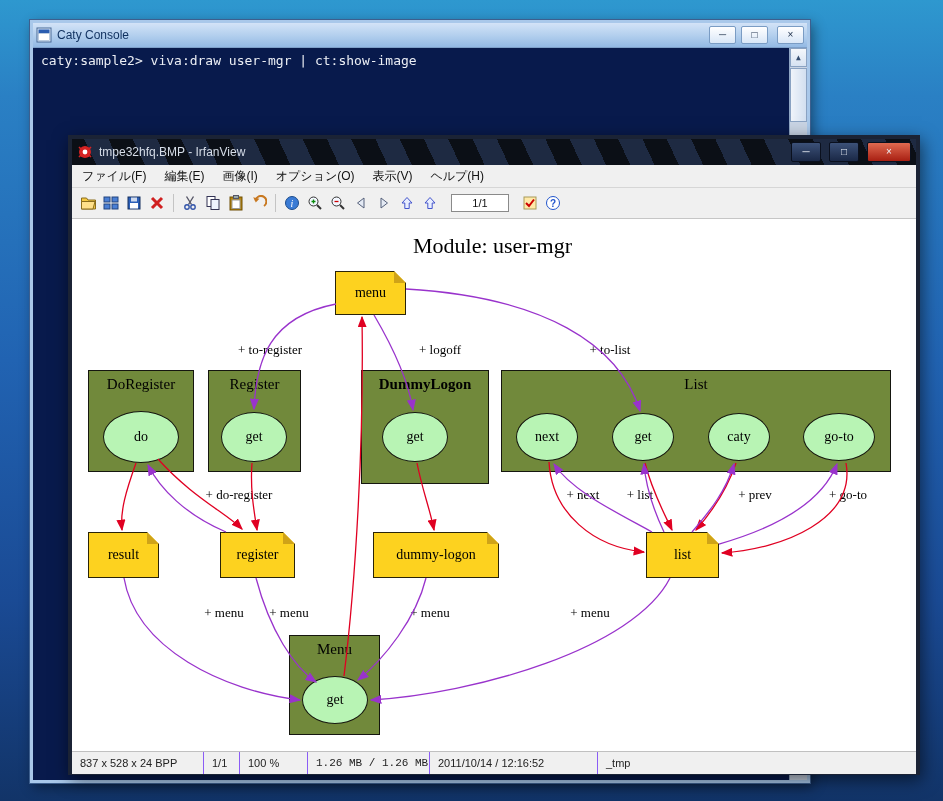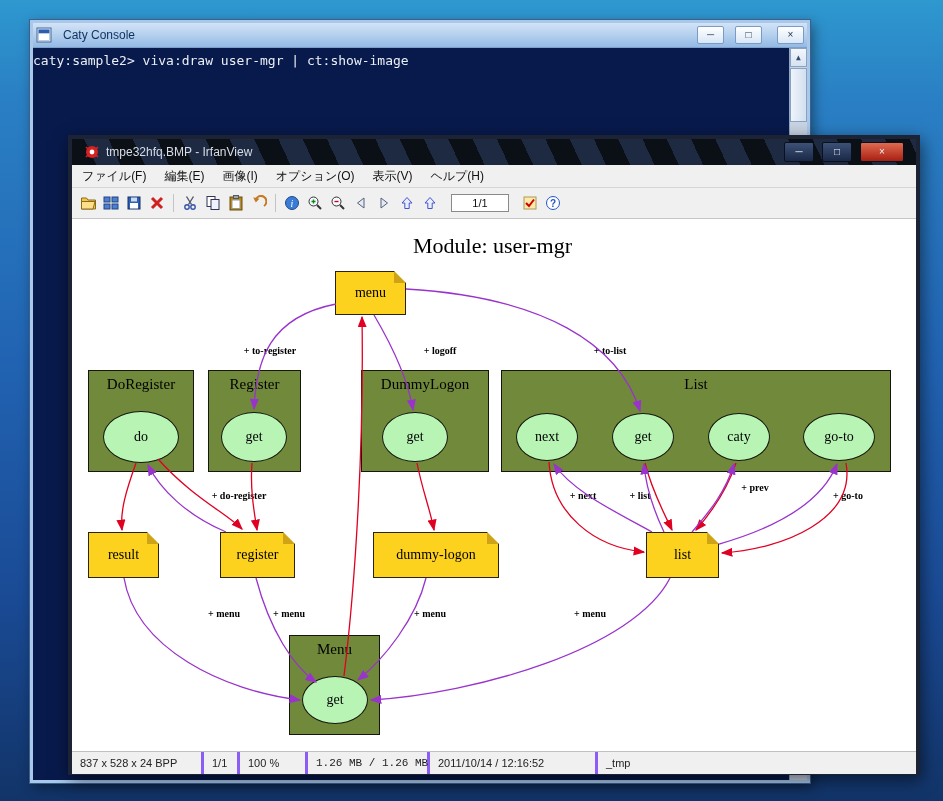--- a/index.html
+++ b/index.html
@@ -8,53 +8,53 @@
     background:linear-gradient(180deg,#2e98cf 0%,#2a80c4 12%,#2163b2 45%,#1a4a94 75%,#123468 100%);
     font-family:"Liberation Sans",sans-serif;
   }
   
   .console-win{
     position:absolute;left:30px;top:20px;width:774px;height:757px;z-index:1;
     border:3px solid #a9c8ea;box-shadow:0 0 0 1px #3d5f8e,3px 4px 12px rgba(0,0,0,.45);
     background:#081a4c;
   }
   .console-titlebar{
-    height:24px;display:flex;align-items:center;gap:11px;padding:0 3px;
+    height:24px;display:flex;align-items:center;gap:5px;padding:0 3px;
     background:linear-gradient(180deg,#d3e3f7 0%,#b4d0ee 50%,#93b9e4 100%);
     border-bottom:1px solid #7d9fc8;
   }
   .console-title{font-size:12px;color:#10315f;flex:1;}
   .cbtn{
     width:25px;height:16px;display:inline-flex;align-items:center;justify-content:center;
     background:linear-gradient(180deg,#ffffff,#d9e7f7);border:1px solid #7a9cc4;border-radius:2px;
     font-size:10px;color:#1c2e4a;line-height:1;cursor:default;
   }
   .cbtn.close{margin-left:4px;}
   .console-body{
     position:relative;height:calc(100% - 25px);background:#081a4c;
     font-family:"DejaVu Sans Mono",monospace;font-size:13px;color:#eceff5;
   }
-  .console-line{padding:5px 0;white-space:pre;}
+  .console-line{padding:5px 8px;white-space:pre;}
   .console-scrollbar{
     position:absolute;top:0;right:0;bottom:0;width:17px;background:#c9d4e4;
     border-left:1px solid #8fa6c4;
   }
   .sb-up{
     height:17px;background:linear-gradient(180deg,#f4f7fb,#d6e2f2);border:1px solid #8aa2c2;
     font-size:8px;color:#334b6e;display:flex;align-items:center;justify-content:center;
   }
   .sb-thumb{height:52px;margin-top:1px;background:linear-gradient(90deg,#f0f4fa,#d2dff0);border:1px solid #8aa2c2;}
   
   .iv-win{
     position:absolute;left:68px;top:135px;width:852px;height:640px;z-index:2;
     border:4px solid #1b2335;box-shadow:2px 5px 16px rgba(0,0,0,.55);background:#f0f0f0;
     box-sizing:border-box;
   }
   .iv-titlebar{
-    height:26px;display:flex;align-items:center;gap:6px;padding:0 12px;
+    height:26px;display:flex;align-items:center;gap:6px;padding:0 5px;
     background:repeating-linear-gradient(65deg,#0b0f16 0 22px,#1e2a42 22px 44px);
   }
   .iv-title{font-size:12px;color:#d6dde8;flex:1;}
   .ivbtn{
     width:28px;height:18px;display:inline-flex;align-items:center;justify-content:center;
     background:linear-gradient(180deg,#3c5178,#1a2846);border:1px solid #0a101e;border-radius:2px;
     color:#eef2f8;font-size:10px;line-height:1;margin-left:2px;
   }
   .ivbtn.close{width:42px;background:linear-gradient(180deg,#e06a50,#a81f12);}
   .iv-menubar{
@@ -69,38 +69,38 @@
   .tsep{width:1px;height:18px;background:#c4c4c4;margin:0 3px;}
   .tpage{
     width:56px;height:16px;background:#fff;border:1px solid #8a8a8a;margin:0 8px;
     font-size:11px;text-align:center;line-height:16px;color:#111;
   }
   .iv-canvas{position:relative;height:532px;background:#ffffff;overflow:hidden;}
   .iv-statusbar{
     height:22px;display:flex;align-items:stretch;background:#f0f0f0;border-top:1px solid #c0c0c0;
     font-size:11px;color:#222;
   }
-  .scell{display:flex;align-items:center;padding:0 8px;border-right:3px solid #8b5cf6;white-space:nowrap;box-sizing:border-box;}
+  .scell{display:flex;align-items:center;padding:0 8px;border-right:1px solid #8b5cf6;white-space:nowrap;box-sizing:border-box;}
   
   .diagram{position:absolute;left:2px;top:0;width:837px;height:528px;font-family:"Liberation Serif","DejaVu Serif",serif;color:#000;}
   .dg-title{position:absolute;left:0;top:14px;width:100%;text-align:center;font-size:22px;}
   .box{position:absolute;background:#71893b;border:1px solid #15160f;box-sizing:border-box;text-align:center;font-size:15px;padding-top:5px;}
   .ellipse{
     position:absolute;background:#b8f4b4;border:1px solid #15160f;border-radius:50%;
     display:flex;align-items:center;justify-content:center;font-size:14px;box-sizing:border-box;
   }
   .note{
     position:absolute;background:#fdd21f;border:1px solid #2a2408;box-sizing:border-box;
     display:flex;align-items:center;justify-content:center;font-size:14px;
   }
   .note::before{content:"";position:absolute;top:-1px;right:-1px;width:12px;height:12px;background:#fff;
     clip-path:polygon(0 0,100% 0,100% 100%);}
   .note::after{content:"";position:absolute;top:-1px;right:-1px;width:12px;height:12px;background:#cfa318;
     clip-path:polygon(0 0,100% 100%,0 100%);}
-  .elabel{position:absolute;transform:translate(-50%,-50%);font-size:10px;white-space:nowrap;font-weight:bold;}
+  .elabel{position:absolute;transform:translate(-50%,-50%);font-size:13px;white-space:nowrap;}
   .edges{position:absolute;left:0;top:0;pointer-events:none;}
   .e-red{stroke:#e00022;fill:none;stroke-width:1.3;}
   .e-purple{stroke:#9933cc;fill:none;stroke-width:1.3;}
 </style>
 </head>
 <body>
 
 <div class="console-win">
   <div class="console-titlebar">
     <span style="display:inline-flex;">
@@ -257,21 +257,21 @@
         </svg>
       </span>
   </div>
 
   <div class="iv-canvas">
     <div class="diagram">
       <div class="dg-title">Module: user-mgr</div>
 
       <div class="box" style="left:14px;top:151px;width:106px;height:102px;"><span>DoRegister</span></div>
       <div class="box" style="left:134px;top:151px;width:93px;height:102px;"><span>Register</span></div>
-      <div class="box" style="left:287px;top:151px;width:128px;height:102px;"><span>DummyLogon</span></div>
+      <div class="box" style="left:287px;top:151px;width:128px;height:114px;font-weight:bold;"><span>DummyLogon</span></div>
       <div class="box" style="left:427px;top:151px;width:390px;height:102px;"><span>List</span></div>
       <div class="box" style="left:215px;top:416px;width:91px;height:100px;"><span>Menu</span></div>
 
       <div class="ellipse" style="left:29px;top:192px;width:76px;height:52px;">do</div>
       <div class="ellipse" style="left:147px;top:193px;width:66px;height:50px;">get</div>
       <div class="ellipse" style="left:308px;top:193px;width:66px;height:50px;">get</div>
       <div class="ellipse" style="left:442px;top:194px;width:62px;height:48px;">next</div>
       <div class="ellipse" style="left:538px;top:194px;width:62px;height:48px;">get</div>
       <div class="ellipse" style="left:634px;top:194px;width:62px;height:48px;">caty</div>
       <div class="ellipse" style="left:729px;top:194px;width:72px;height:48px;">go-to</div>
@@ -282,21 +282,21 @@
       <div class="note" style="left:146px;top:313px;width:75px;height:46px;">register</div>
       <div class="note" style="left:299px;top:313px;width:126px;height:46px;">dummy-logon</div>
       <div class="note" style="left:572px;top:313px;width:73px;height:46px;">list</div>
 
       <div class="elabel" style="left:196px;top:131px;">+ to-register</div>
       <div class="elabel" style="left:350px;top:131px;margin-left:16px;">+ logoff</div>
       <div class="elabel" style="left:536px;top:131px;">+ to-list</div>
       <div class="elabel" style="left:129px;top:276px;margin-left:36px;">+ do-register</div>
       <div class="elabel" style="left:509px;top:276px;">+ next</div>
       <div class="elabel" style="left:566px;top:276px;">+ list</div>
-      <div class="elabel" style="left:681px;top:268px;">+ prev</div>
+      <div class="elabel" style="left:681px;top:276px;">+ prev</div>
       <div class="elabel" style="left:774px;top:276px;">+ go-to</div>
       <div class="elabel" style="left:150px;top:394px;">+ menu</div>
       <div class="elabel" style="left:215px;top:394px;">+ menu</div>
       <div class="elabel" style="left:356px;top:394px;">+ menu</div>
       <div class="elabel" style="left:516px;top:394px;">+ menu</div>
 
       <svg class="edges" width="837" height="528" viewBox="0 0 837 528">
         <defs>
           <marker id="mr" markerWidth="9" markerHeight="7" refX="8" refY="3.5" orient="auto">
               <path d="M0,0 L9,3.5 L0,7 Z" fill="#e00022"></path>

